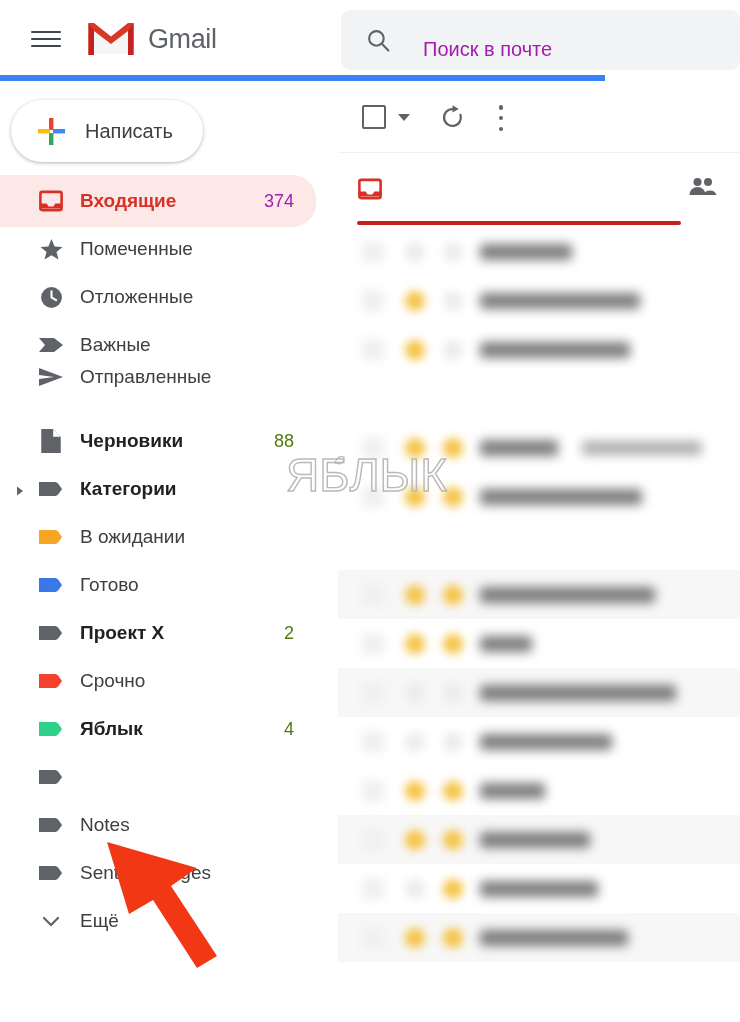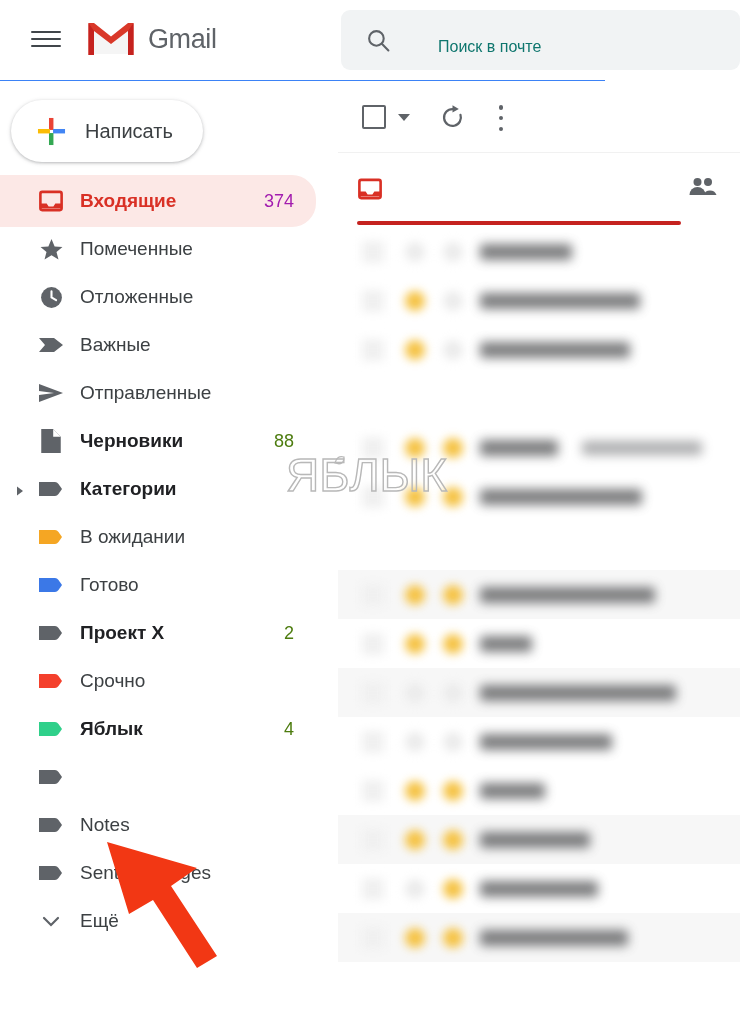--- a/index.html
+++ b/index.html
@@ -8,21 +8,21 @@
     background:#ffffff;
     font-family:"Liberation Sans", sans-serif;
     overflow:hidden;
   }
   body { position:relative; }
 
   
   .topbar {
     position:absolute; left:0; top:0; width:605px; height:81px;
     background:#ffffff;
-    border-bottom:1px solid #3b82f6;
+    border-bottom:6px solid #3b82f6;
   }
   .hamburger {
     position:absolute; left:31px; top:28px; width:30px; height:22px;
     display:flex; flex-direction:column; justify-content:space-between;
     padding:3px 0; cursor:pointer;
   }
   .hamburger span { display:block; height:2.4px; width:30px; background:#41464b; border-radius:1px; }
 
   .gmail-logo { position:absolute; left:87px; top:18px; width:48px; height:40px; }
   .gmail-word {
@@ -30,22 +30,22 @@
     font-size:27px; color:#5f6368; letter-spacing:-0.4px;
     font-family:"Liberation Sans", sans-serif;
   }
 
   .searchbar {
     position:absolute; left:341px; top:10px; width:399px; height:60px;
     background:#f1f3f4; border-radius:9px;
   }
   .search-icon { position:absolute; left:25px; top:18px; width:25px; height:25px; }
   .search-placeholder {
-    position:absolute; left:97px; top:28px;
-    font-size:16px; color:#0f766e;
+    position:absolute; left:82px; top:28px;
+    font-size:20px; color:#a21caf;
   }
 
   
   .sidebar {
     position:absolute; left:0; top:81px; width:338px; height:941px;
     background:#ffffff;
   }
   .compose {
     position:absolute; left:11px; top:19px; width:192px; height:62px;
     background:#ffffff; border-radius:31px;
@@ -213,21 +213,21 @@
         <span class="nav-label">Отложенные</span>
       </div>
       <div class="navrow" style="top: 144px; position: absolute;">
         <span class="nav-icon">
           <svg viewBox="0 0 26 20" width="26" height="20">
             <path d="M1 3 L16 3 L25 10 L16 17 L1 17 L7 10 Z" fill="#5f6368"></path>
           </svg>
         </span>
         <span class="nav-label">Важные</span>
       </div>
-      <div class="navrow" style="top: 192px; position: absolute;">
+      <div class="navrow" style="top: 176px; position: absolute;">
         <span class="nav-icon">
           <svg viewBox="0 0 26 22" width="26" height="22">
             <path d="M1 2 L25 11 L1 20 L1 13 L16 11 L1 9 Z" fill="#5f6368"></path>
           </svg>
         </span>
         <span class="nav-label">Отправленные</span>
       </div>
       <div class="navrow bold" style="top: 240px; position: absolute;">
         <span class="nav-icon">
           <svg viewBox="0 0 20 24" width="22" height="26">

